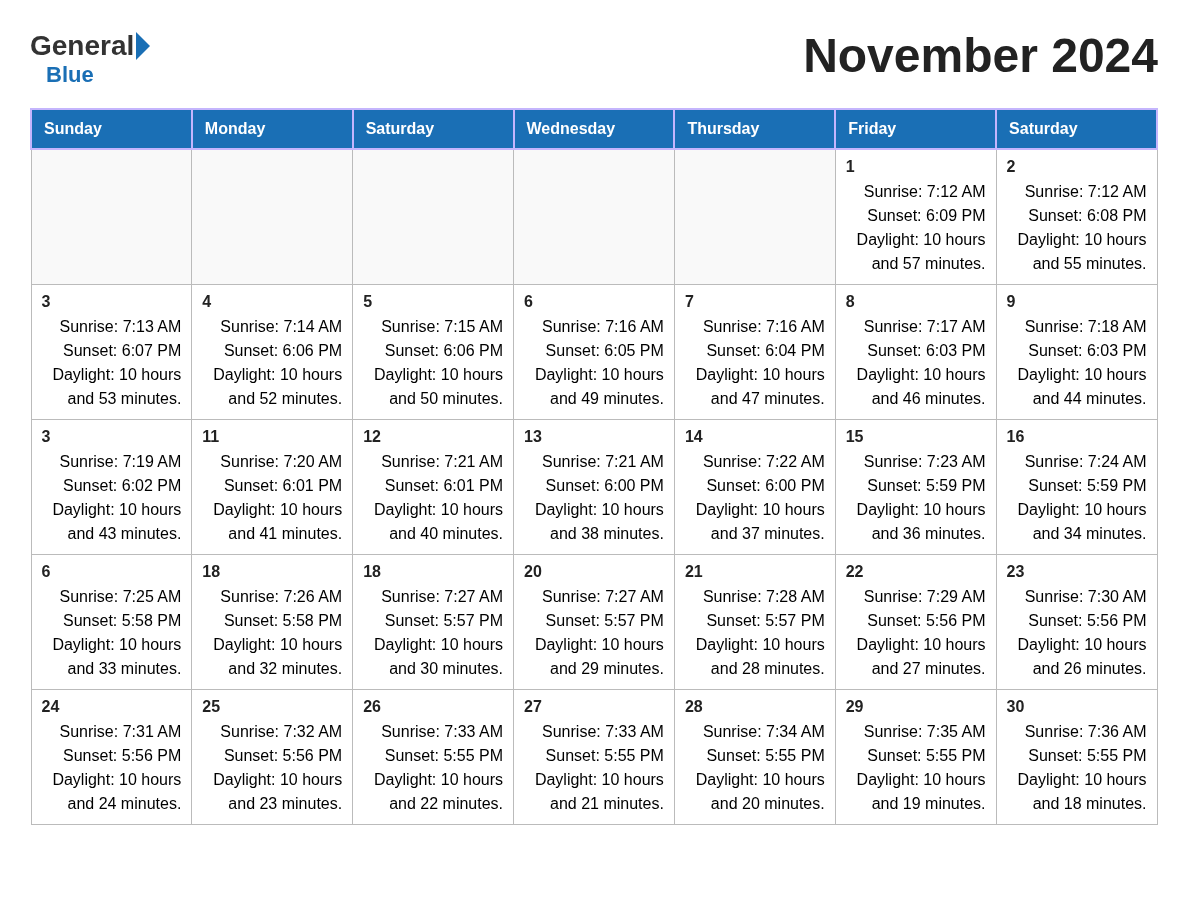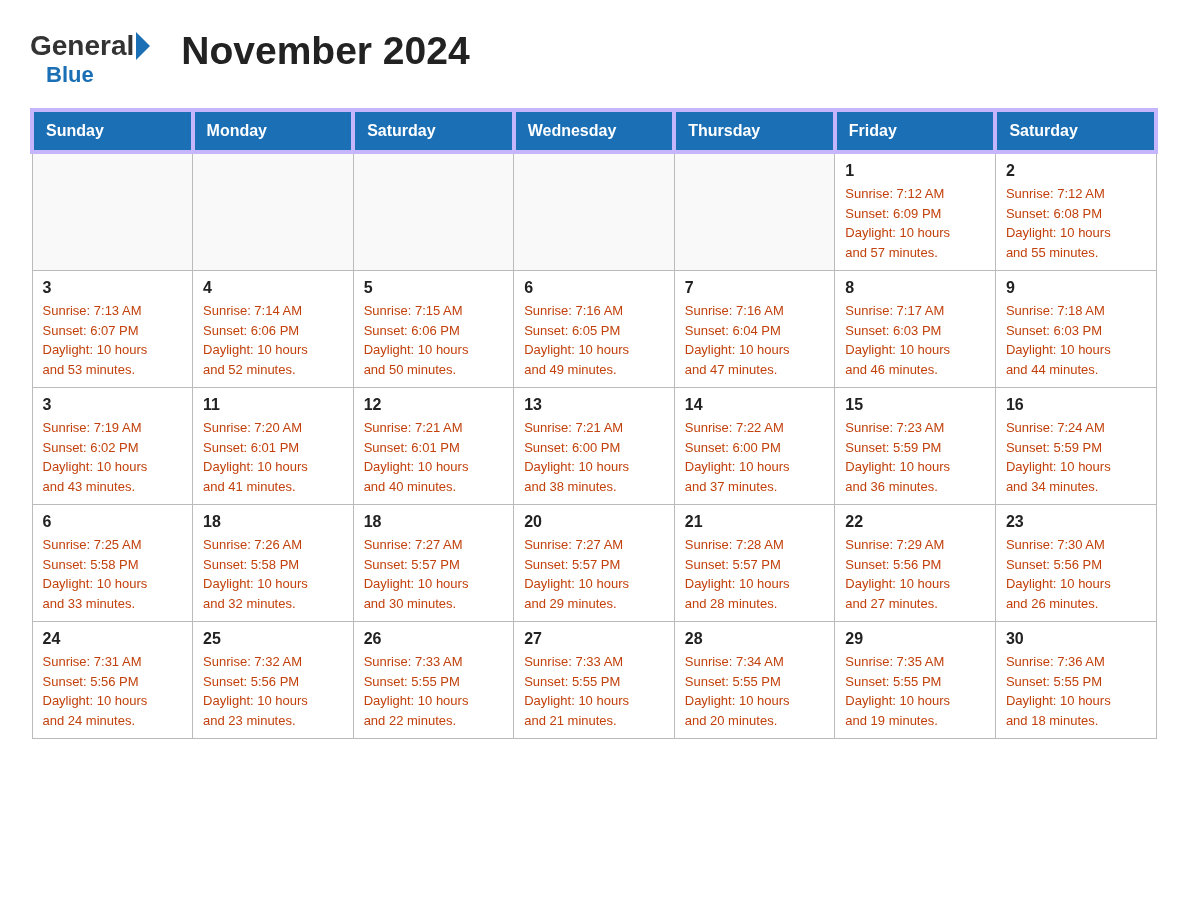--- a/index.html
+++ b/index.html
@@ -5,20 +5,21 @@
     * { box-sizing: border-box; margin: 0; padding: 0; }
     body {
       font-family: Arial, sans-serif;
       background: #fff;
       padding: 30px;
       width: 1188px;
       min-height: 918px;
     }
     .header {
       display: flex;
+      justify-content: space-between;
       align-items: flex-start;
       margin-bottom: 20px;
       gap: 31px;
     }
     .logo-area {
       display: flex;
       flex-direction: column;
       align-items: flex-start;
     }
     .logo-text {
@@ -40,62 +41,63 @@
     .logo-sub {
       color: #1a6fb5;
       font-size: 22px;
       font-weight: bold;
       margin-left: 16px;
     }
     .title-area {
       text-align: right;
     }
     .month-title {
-      font-size: 39px;
+      font-size: 48px;
       font-weight: bold;
       color: #222;
       line-height: 1.1;
     }
     .location {
       font-size: 22px;
       color: #444;
       margin-top: 4px;
     }
     .calendar-table {
       width: 100%;
       border-collapse: collapse;
       border: 1px solid #999;
     }
     .calendar-table th {
       background-color: #1a6fb5;
       color: #fff;
       font-size: 16px;
       padding: 10px 12px;
       text-align: left;
-      border: 4px solid #c4b5fd;
+      border: 2px solid #c4b5fd;
     }
     .calendar-table td {
       vertical-align: top;
       padding: 8px 10px;
       border: 1px solid #bbb;
       width: 14.28%;
       min-height: 110px;
       font-size: 13px;
       color: #333;
     }
     .day-number {
       font-size: 16px;
       font-weight: bold;
       color: #222;
       margin-bottom: 4px;
     }
     .day-info {
-      font-size: 13px;
-      color: #c2410c;
+      font-size: 16px;
+      color: #000000;
       line-height: 1.5;
+      text-align: right;
     }
     .empty-cell {
       background: #f9f9f9;
     }
     tr.week-row td {
       height: 110px;
     }
   </style>
 </head>
 <body>

